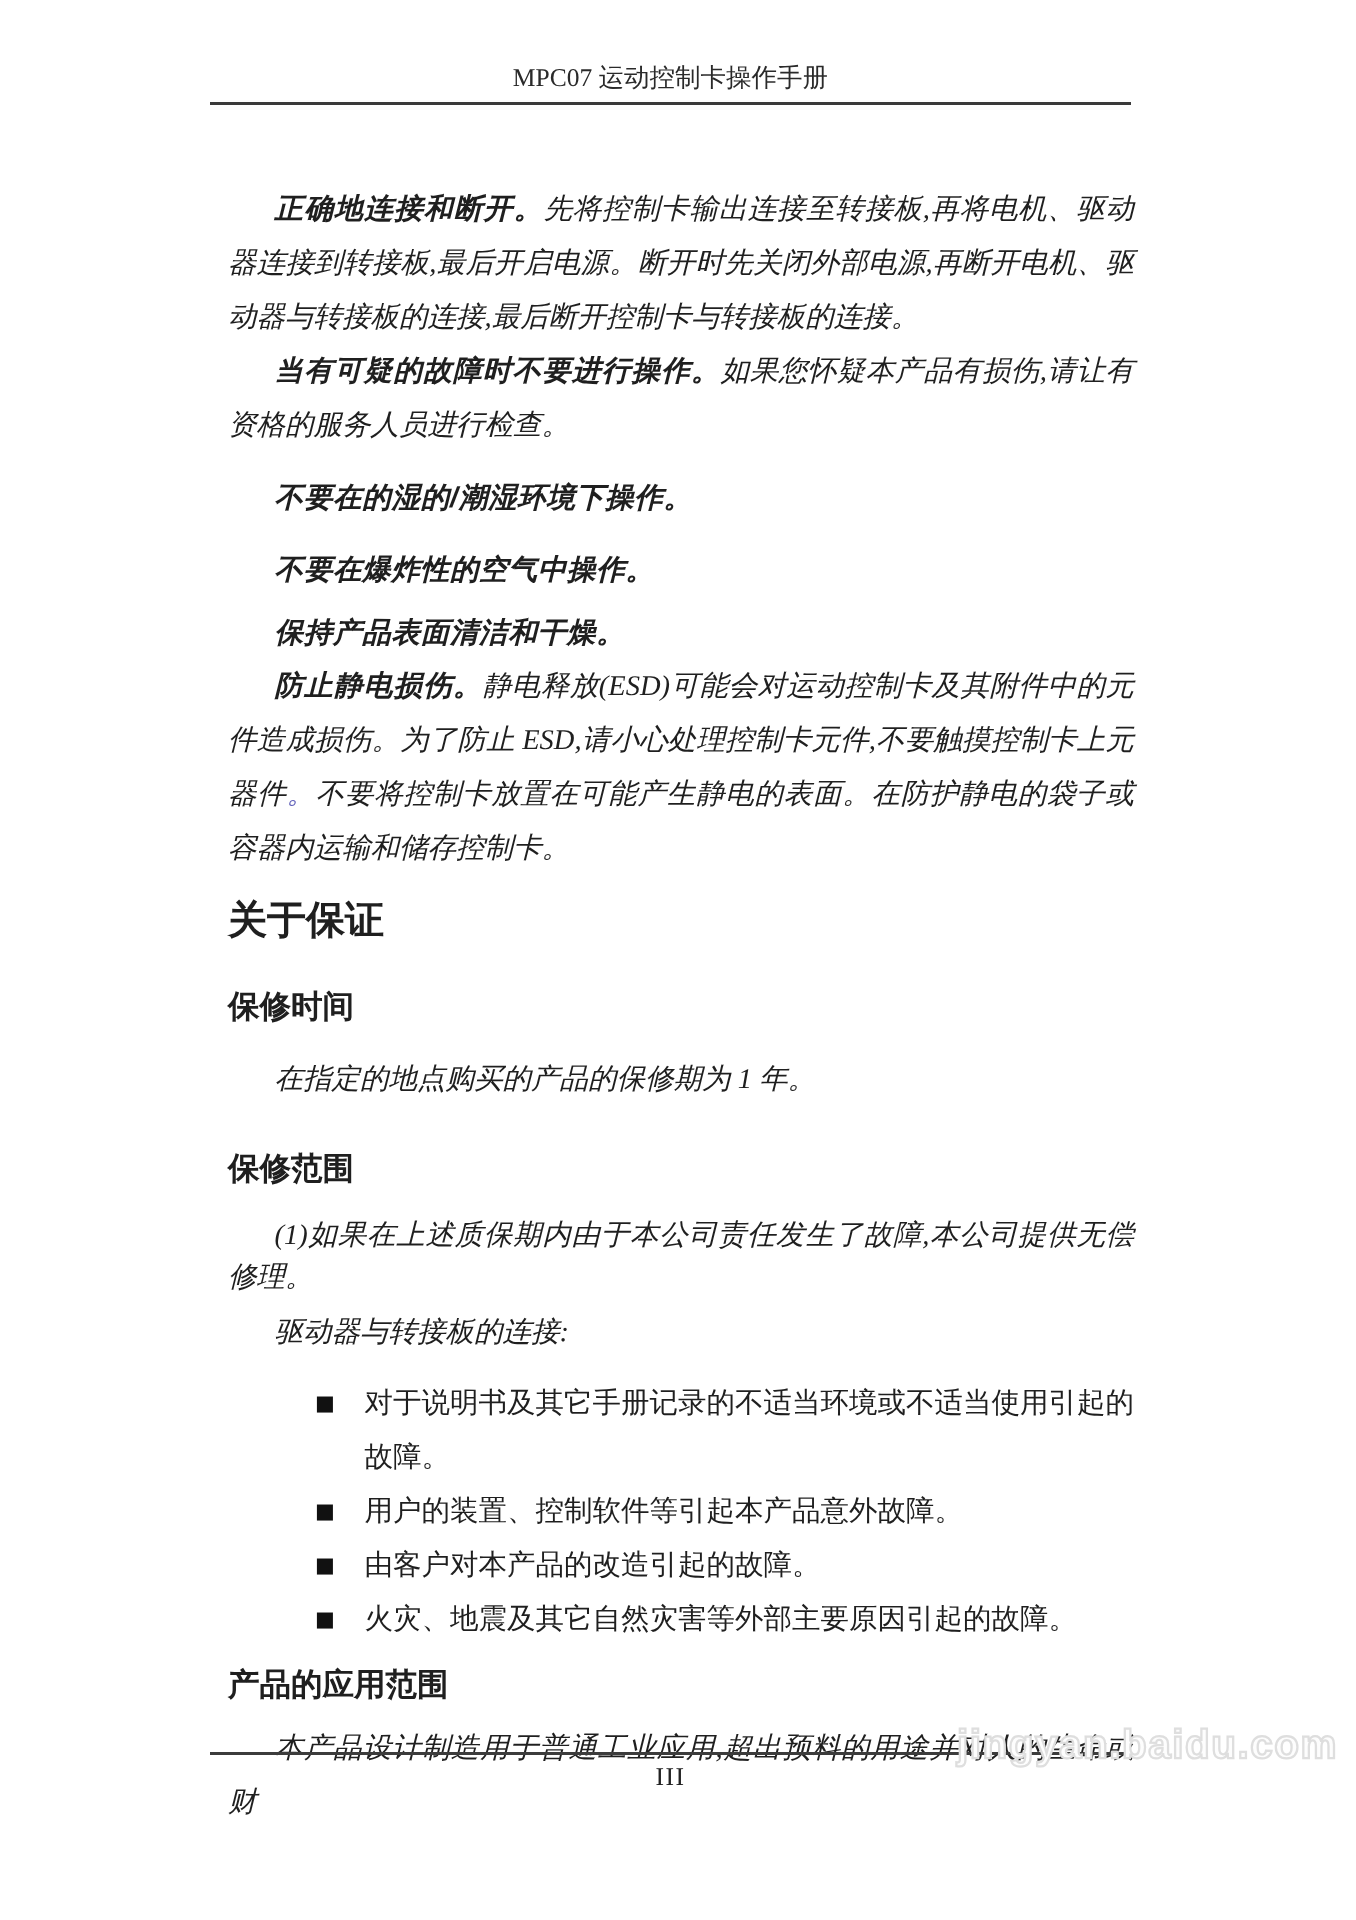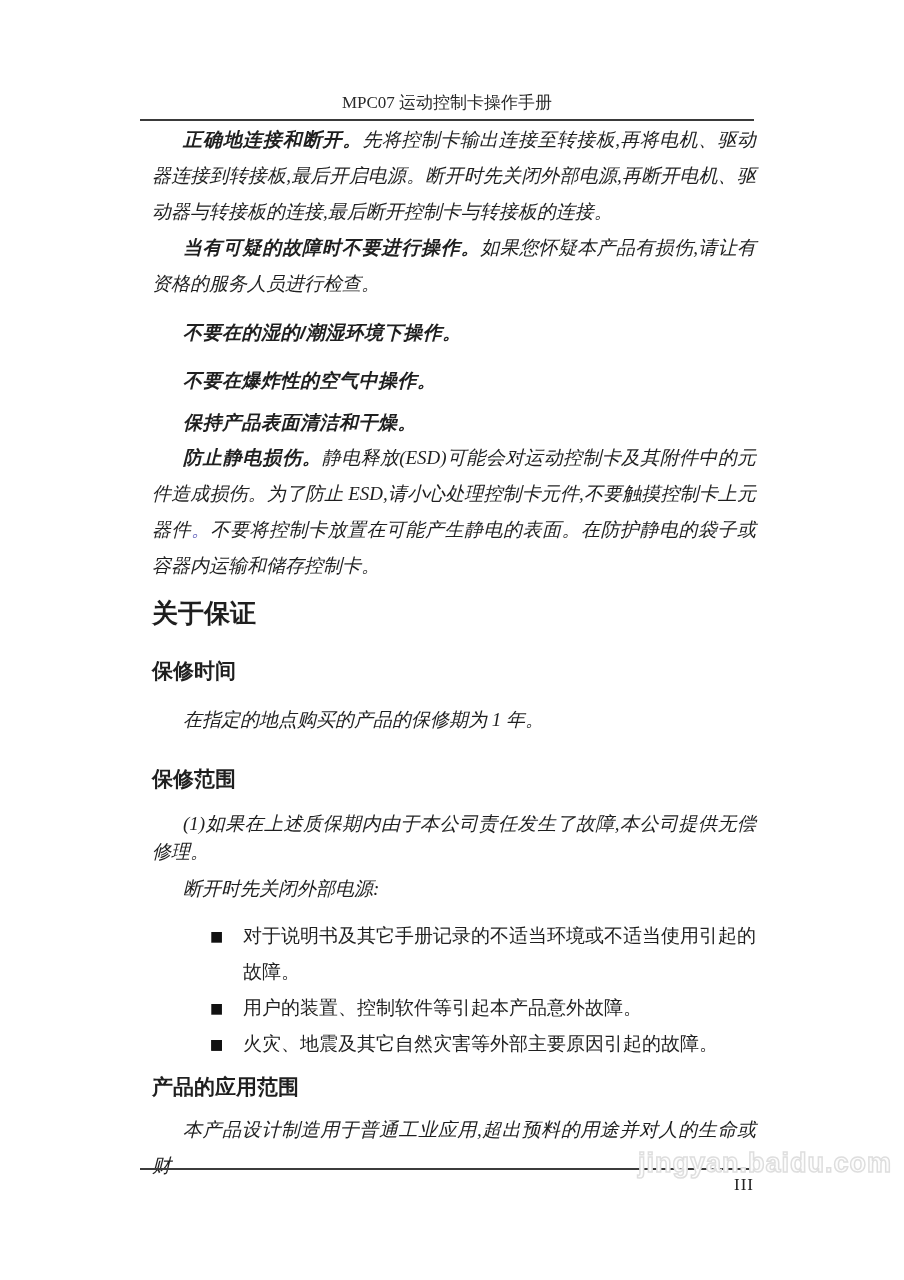--- a/index.html
+++ b/index.html
@@ -4,21 +4,21 @@
 <style>
   html,body { margin:0; padding:0; background:#ffffff; }
   .page {
     position:relative; width:904px; height:1280px;
     background:#ffffff; overflow:hidden;
     font-family:"Liberation Serif","DejaVu Serif",serif;
     color:#1f1f1f;
   }
   
   .header { position:absolute; top:0; left:140px; width:614px; }
-  .header-title { padding-top:91px; text-align:center; font-size:17px; color:#2a2a2a; }
+  .header-title { padding-top:40px; text-align:center; font-size:17px; color:#2a2a2a; }
   .header-rule { margin-top:5px; border-top:2px solid #3a3a3a; height:0; }
   
   .content { position:absolute; top:122px; left:152px; width:604px; }
   .content p { margin:0; font-size:19px; line-height:36px; text-align:justify; }
   .content p.indent { text-indent:31px;font-style:italic; }
   .lead {
     font-family:"Liberation Sans","DejaVu Sans",sans-serif;
     font-weight:bold; letter-spacing:0.5px;
   }
   p.standalone { line-height:34px;margin-top:14px; }
@@ -37,21 +37,21 @@
   
   .bullets { margin-top:12px; }
   .bullet { position:relative; padding-left:91px; font-size:19px; line-height:36px; text-align:justify; }
   .bullet .marker {
     position:absolute; left:58px; top:0; font-size:14px; line-height:36px; color:#111111;
     font-family:"DejaVu Sans",sans-serif;
   }
   
   .footer { position:absolute; top:1168px; left:140px; width:614px; }
   .footer-rule { border-top:2px solid #3c3c3c; height:0; }
-  .footer-page-number { text-align:right; font-size:17px; margin-top:5px; letter-spacing:1px; color:#222; }
+  .footer-page-number { text-align:center; font-size:17px; margin-top:5px; letter-spacing:1px; color:#222; }
   
   .watermark {
     position:absolute; left:634px; top:1146px; width:262px;
     font-family:"Liberation Sans","DejaVu Sans",sans-serif;
     pointer-events:none;
   }
   .wm-row { display:flex; align-items:center; height:74px; }
   .wm-bai, .wm-cn {
     font-weight:bold; color:#fdfdfd;
     -webkit-text-stroke:2px #dcdcdc;
@@ -84,25 +84,25 @@
       <p class="indent"><span class="lead">当有可疑的故障时不要进行操作。</span><span>如果您怀疑本产品有损伤,请让有资格的服务人员进行检查。</span></p>
       <p class="indent standalone"><span class="lead">不要在的湿的/潮湿环境下操作。</span></p>
       <p class="indent standalone"><span class="lead">不要在爆炸性的空气中操作。</span></p>
       <p class="indent standalone mt8"><span class="lead">保持产品表面清洁和干燥。</span></p>
       <p class="indent"><span class="lead">防止静电损伤。</span><span>静电释放(ESD)可能会对运动控制卡及其附件中的元件造成损伤。为了防止 ESD,请小心处理控制卡元件,不要触摸控制卡上元器件</span><span style="color: rgb(93, 93, 184);">。</span><span>不要将控制卡放置在可能产生静电的表面。在防护静电的袋子或容器内运输和储存控制卡。</span></p>
       <div class="h1">关于保证</div>
       <div class="h2">保修时间</div>
       <p class="indent mt16"><span>在指定的地点购买的产品的保修期为 1 年。</span></p>
       <div class="h2">保修范围</div>
       <p class="indent tight mt16"><span>(1)如果在上述质保期内由于本公司责任发生了故障,本公司提供无偿修理。</span></p>
-      <p class="indent standalone mt6"><span>断开时先关闭外部电源:</span></p>
+      <p class="indent standalone mt6"><span>驱动器与转接板的连接:</span></p>
       <div class="bullets">
         <div class="bullet"><span class="marker">■</span><span>对于说明书及其它手册记录的不适当环境或不适当使用引起的故障。</span></div>
         <div class="bullet"><span class="marker">■</span><span>用户的装置、控制软件等引起本产品意外故障。</span></div>
-        <div class="bullet"><span class="marker">■</span></div>
+        <div class="bullet"><span class="marker">■</span><span>由客户对本产品的改造引起的故障。</span></div>
         <div class="bullet"><span class="marker">■</span><span>火灾、地震及其它自然灾害等外部主要原因引起的故障。</span></div>
       </div>
       <div class="h2 mt10">产品的应用范围</div>
       <p class="indent mt10"><span>本产品设计制造用于普通工业应用,超出预料的用途并对人的生命或财</span></p>
     </div>
 
   <div class="footer">
     <div class="footer-rule"></div>
     <div class="footer-page-number">III</div>
   </div>

